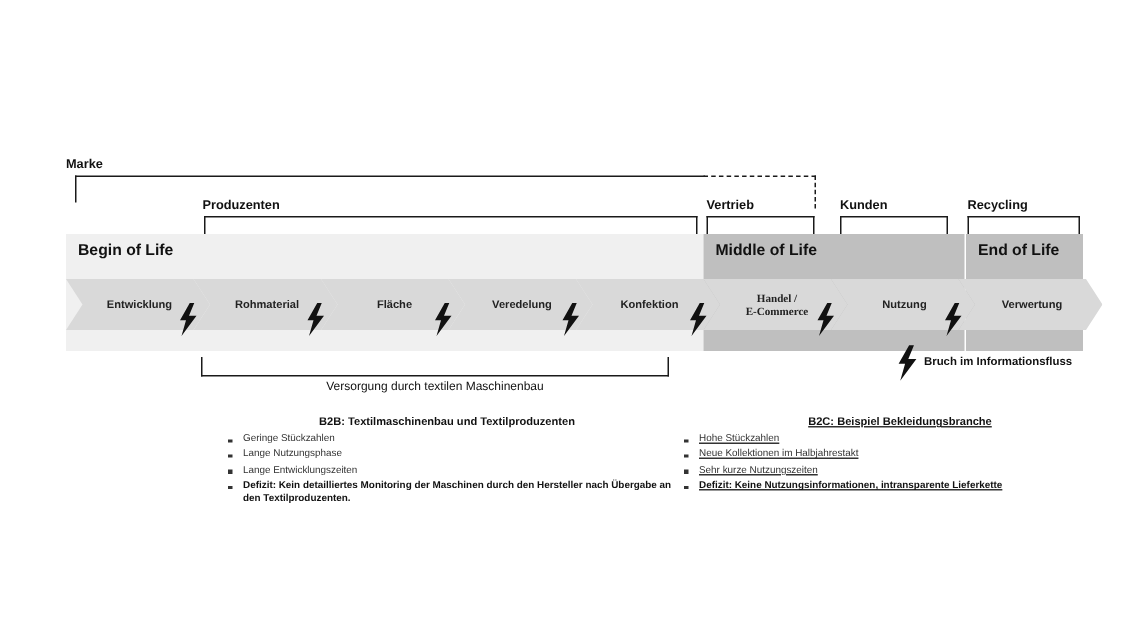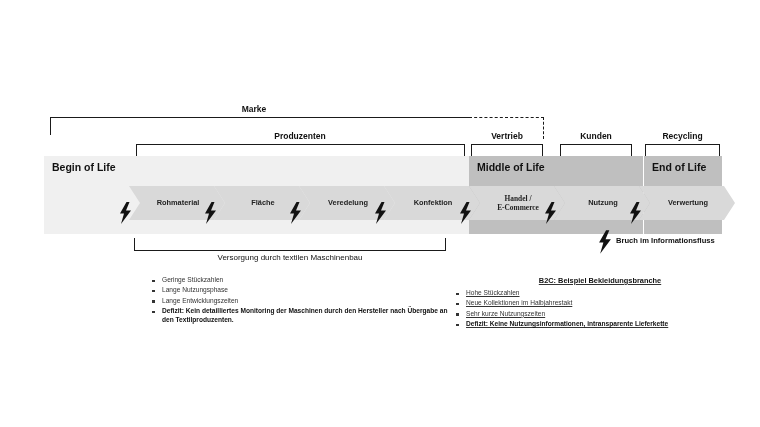--- a/index.html
+++ b/index.html
@@ -17,21 +17,21 @@
     background:#19589e;border:1px solid #9aa6b4;
     display:flex;align-items:center;justify-content:center;
   }
   .title-badge span{
     color:#ffffff;font-size:12.5px;font-weight:bold;letter-spacing:.3px;
   }
 
   
   .brk-label{
     position:absolute;font-size:8.5px;font-weight:bold;color:#111;
-    text-align:center;white-space:nowrap;
+    white-space:nowrap;
   }
   .bracket{position:absolute;}
   .bracket .bar{position:absolute;left:0;right:0;top:0;height:1px;background:#1a1a1a;}
   .bracket .lft{position:absolute;left:0;top:0;width:1px;bottom:0;background:#1a1a1a;}
   .bracket .rgt{position:absolute;right:0;top:0;width:1px;bottom:0;background:#1a1a1a;}
   .bracket.dashed .bar{background:none;border-top:1px dashed #1a1a1a;height:0;}
   .bracket.dashed .rgt{background:none;border-left:1px dashed #1a1a1a;width:0;}
   
   .bracket.up .bar{top:auto;bottom:0;}
 
@@ -141,20 +141,23 @@
   <div class="band bol"></div>
   <div class="band mol"></div>
   <div class="band eol"></div>
   <div class="band-sep" style="left:643px;"></div>
 
   <div class="band-title bol">Begin of Life</div>
   <div class="band-title mol">Middle of Life</div>
   <div class="band-title eol">End of Life</div>
 
   <div id="chev-layer">
+    <div class="chev" style="left:0px;width:96px;">
+      <div class="lbl">Entwicklung</div>
+    </div>
     <div class="chev" style="left:85px;width:96px;">
       <div class="lbl">Rohmaterial</div>
     </div>
     <div class="chev" style="left:170px;width:96px;">
       <div class="lbl">Fläche</div>
     </div>
     <div class="chev" style="left:255px;width:96px;">
       <div class="lbl">Veredelung</div>
     </div>
     <div class="chev" style="left:340px;width:96px;">
@@ -216,20 +219,21 @@
   <div class="break-note">Bruch im Informationsfluss</div>
 
   <div class="bracket up" style="left:134px;top:238px;width:312px;height:13px;">
     <div class="bar"></div>
     <div class="lft"></div>
     <div class="rgt"></div>
   </div>
   <div class="supply-label">Versorgung durch textilen Maschinenbau</div>
 
   <div class="col col-b2b">
+    <div class="hdr">B2B: Textilmaschinenbau und Textilproduzenten</div>
     <ul>
       <li>Geringe Stückzahlen</li>
       <li>Lange Nutzungsphase</li>
       <li>Lange Entwicklungszeiten</li>
       <li class="strong">Defizit: Kein detailliertes Monitoring der Maschinen durch den Hersteller nach Übergabe an den Textilproduzenten.</li>
     </ul>
   </div>
 
   <div class="col col-b2c">
     <div class="hdr">B2C: Beispiel Bekleidungsbranche</div>

